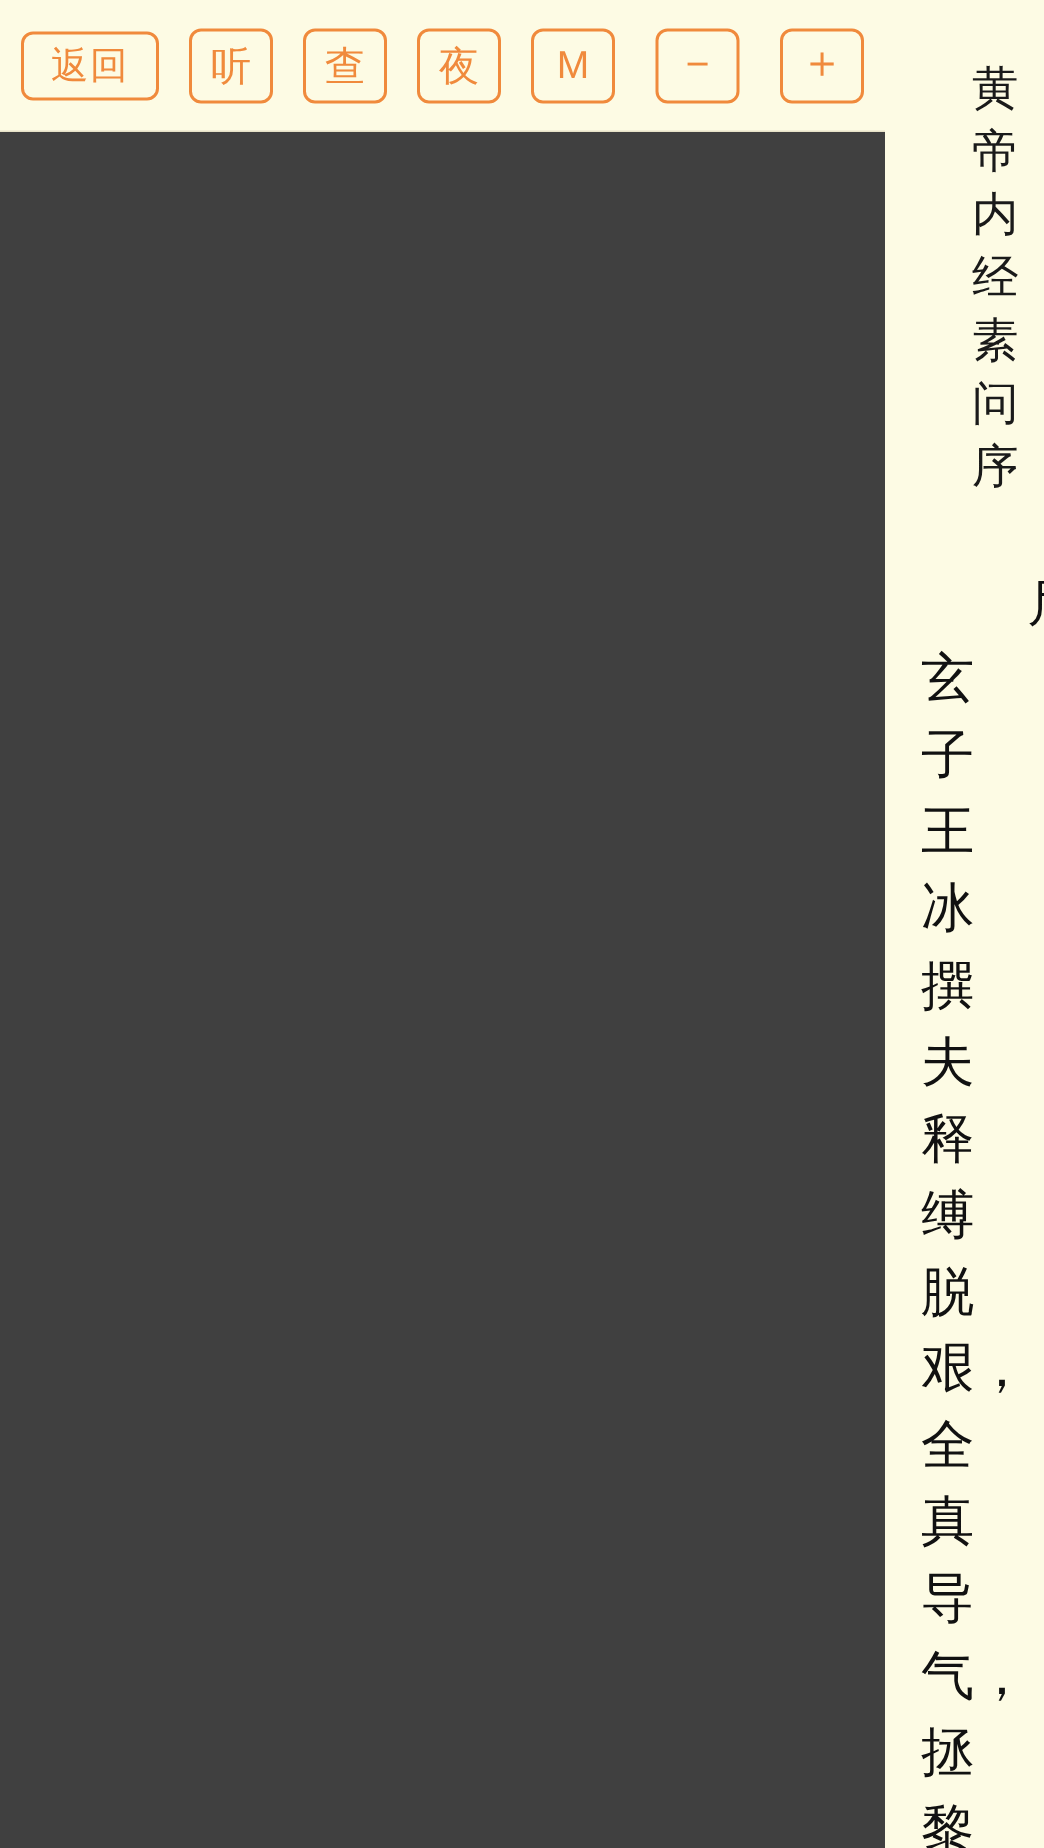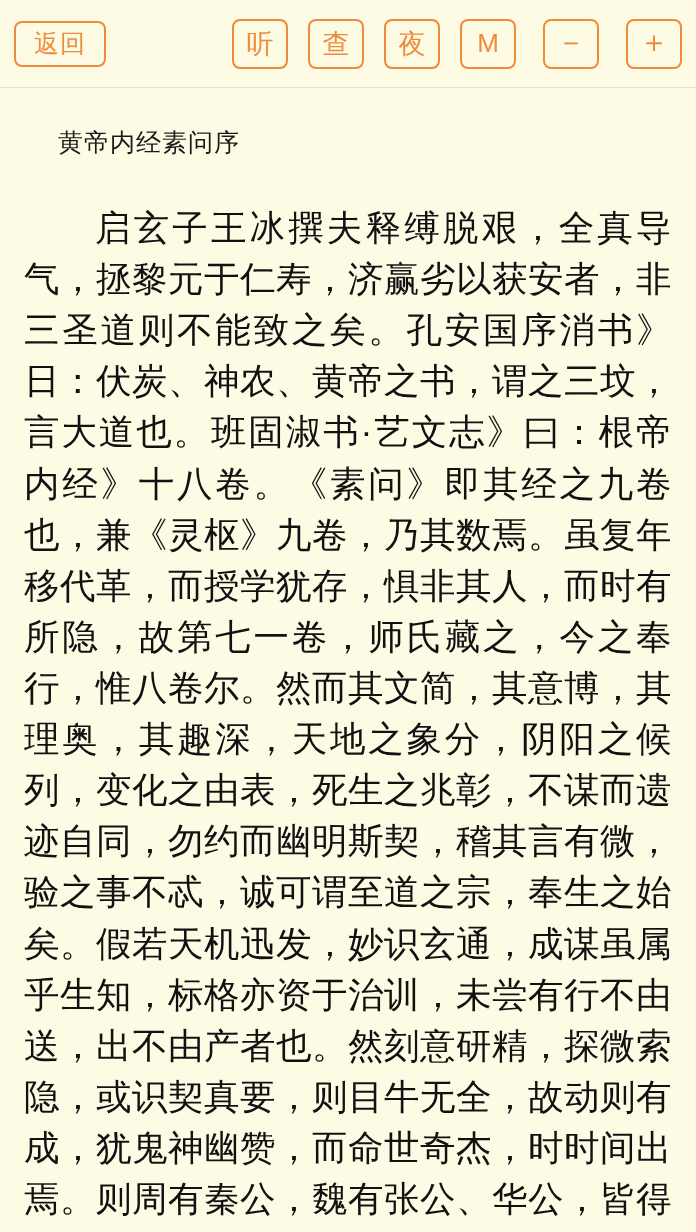--- a/index.html
+++ b/index.html
@@ -10,23 +10,22 @@
     width: 696px;
     height: 1232px;
     background: #fdfbe4;
     font-family: "Liberation Sans", sans-serif;
     overflow: hidden;
   }
   .app {
     position: relative;
     width: 696px;
     height: 1232px;
-    background: #15803d;
+    background: #404040;
     display: flex;
-    flex-direction: column;
   }
   
   .toolbar {
     height: 88px;
     min-height: 88px;
     background: #fdfbe4;
     display: flex;
     align-items: center;
     padding: 0 14px;
     box-sizing: border-box;
@@ -79,21 +78,21 @@
   }
   
   .content {
     flex: 1 1 auto;
     overflow: hidden;
     padding: 0 18px;
     box-sizing: border-box;
     background: #fdfbe4;
   }
   .doc-title {
-    font-size: 25px;
+    font-size: 31px;
     color: #1a1a1a;
     padding: 38px 0 0 40px;
     letter-spacing: 1px;
     font-family: "Liberation Sans", sans-serif;
   }
   .doc-body {
     margin-top: 44px;
     font-size: 35.5px;
     line-height: 1.44;
     color: #111;

